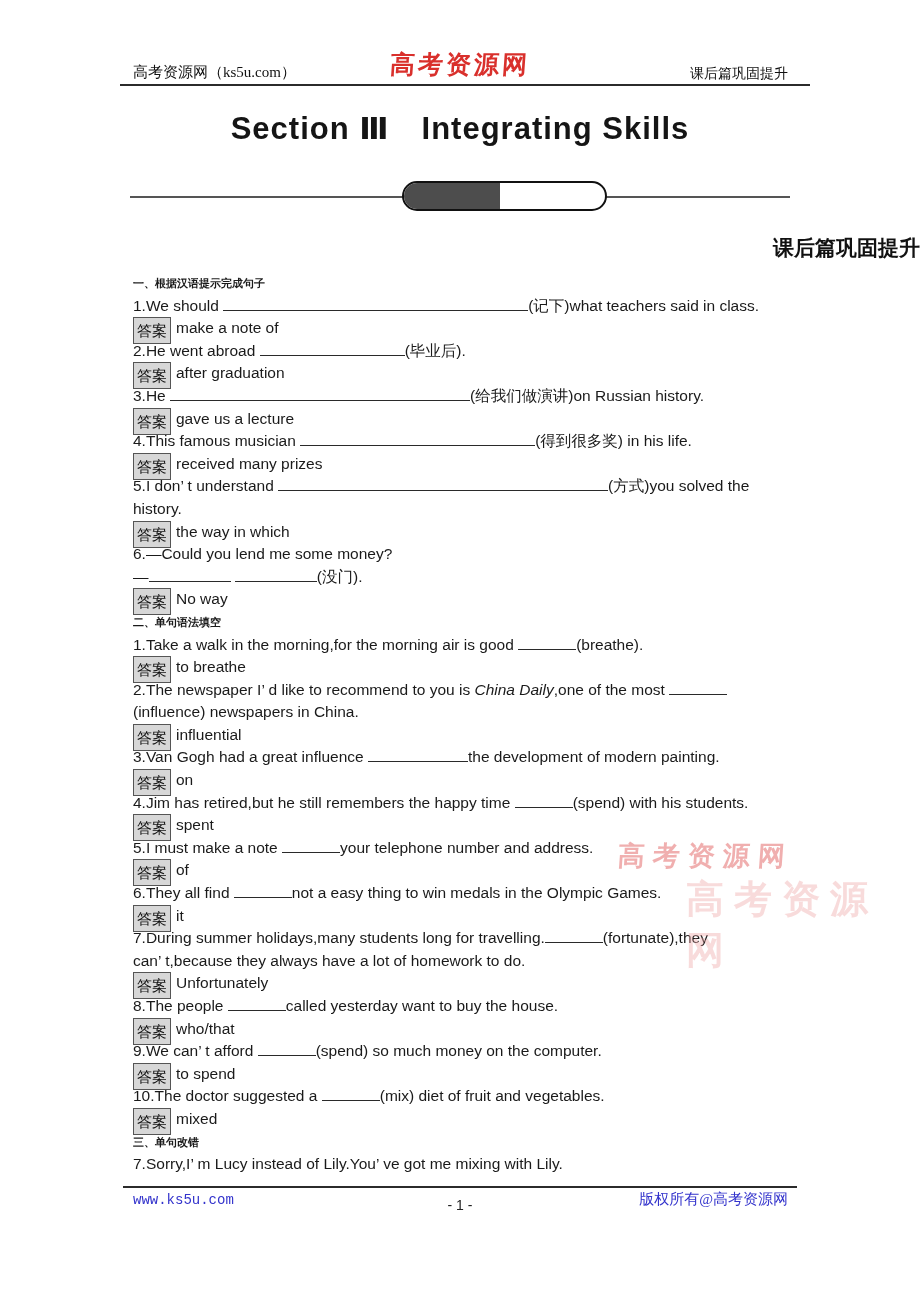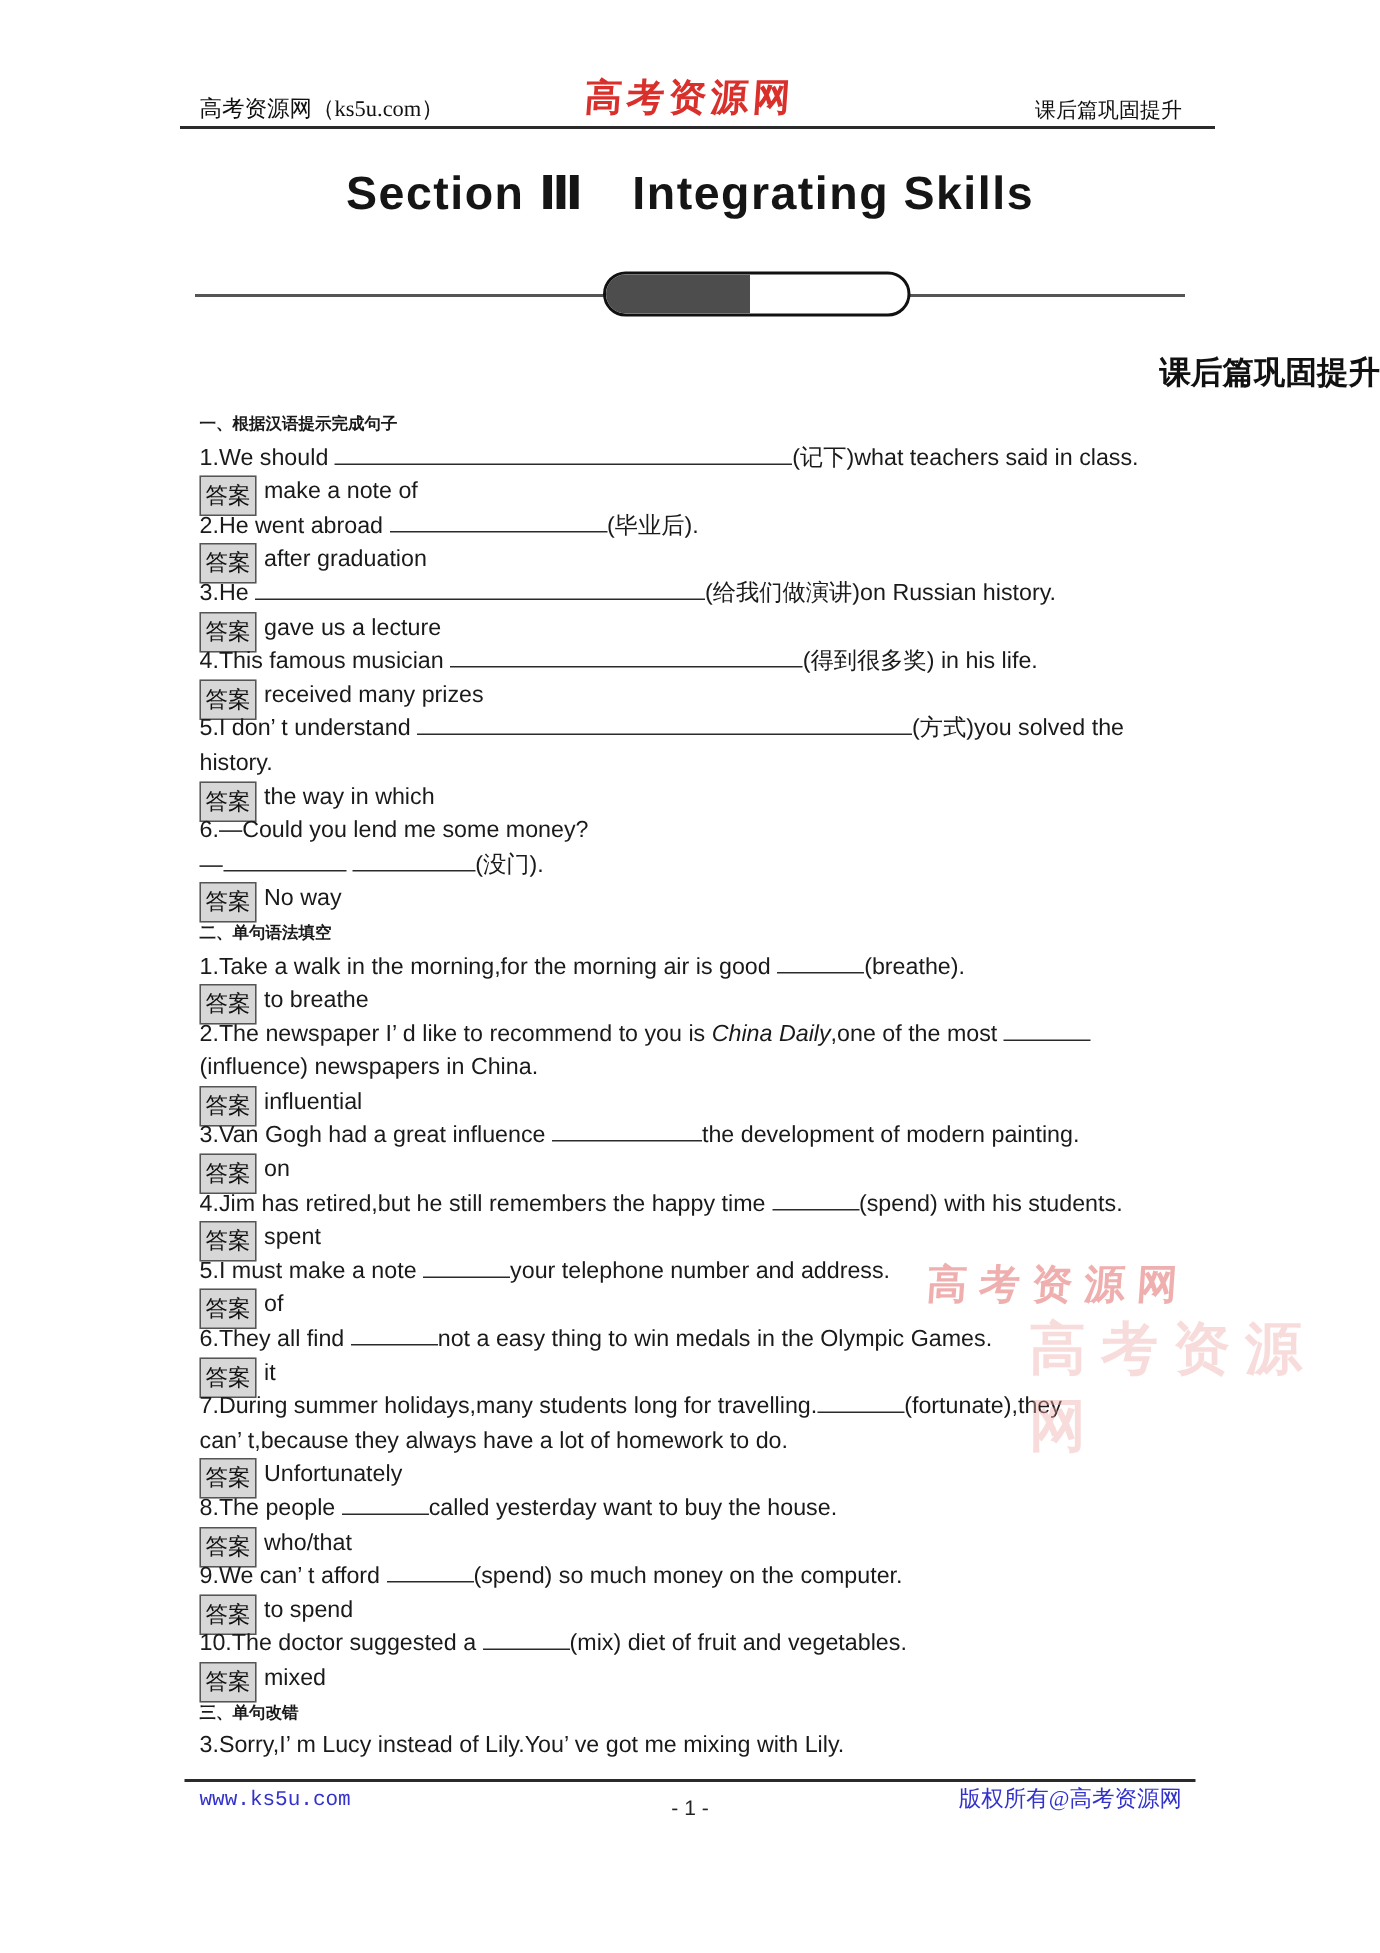--- a/index.html
+++ b/index.html
@@ -88,21 +88,21 @@
     <div class="line"><span class="seg">7.During summer holidays,many students long for travelling.</span><span class="blank" style="width: 58px;"></span><span class="seg">(fortunate),they</span></div>
     <div class="line"><span class="seg">can’ t,because they always have a lot of homework to do.</span></div>
     <div class="line"><span class="ansbox">答案</span><span class="seg">Unfortunately</span></div>
     <div class="line"><span class="seg">8.The people </span><span class="blank" style="width: 58px;"></span><span class="seg">called yesterday want to buy the house.</span></div>
     <div class="line"><span class="ansbox">答案</span><span class="seg">who/that</span></div>
     <div class="line"><span class="seg">9.We can’ t afford </span><span class="blank" style="width: 58px;"></span><span class="seg">(spend) so much money on the computer.</span></div>
     <div class="line"><span class="ansbox">答案</span><span class="seg">to spend</span></div>
     <div class="line"><span class="seg">10.The doctor suggested a </span><span class="blank" style="width: 58px;"></span><span class="seg">(mix) diet of fruit and vegetables.</span></div>
     <div class="line"><span class="ansbox">答案</span><span class="seg">mixed</span></div>
     <div class="line heading"><span class="seg">三、单句改错</span></div>
-    <div class="line"><span class="seg">3.Sorry,I’ m Lucy instead of Lily.You’ ve got me mixing with Lily.</span></div>
+    <div class="line"><span class="seg">7.Sorry,I’ m Lucy instead of Lily.You’ ve got me mixing with Lily.</span></div>
   </div>
 
 <div class="wm1">高考资源网</div>
 <div class="wm2">高考资源网</div>
 
 <div class="ftr-rule"></div>
 <a class="ftr-left" href="#">www.ks5u.com</a>
 <div class="ftr-center">- 1 -</div>
 <div class="ftr-right">版权所有@高考资源网</div>
 

